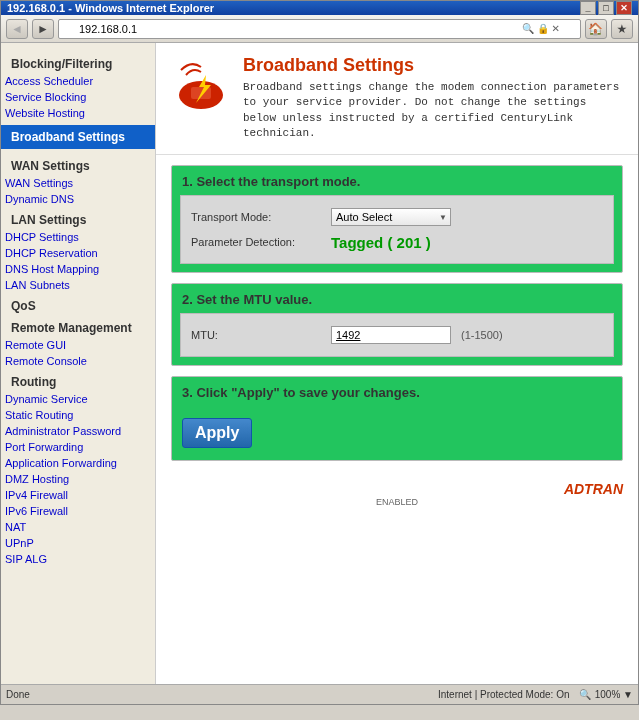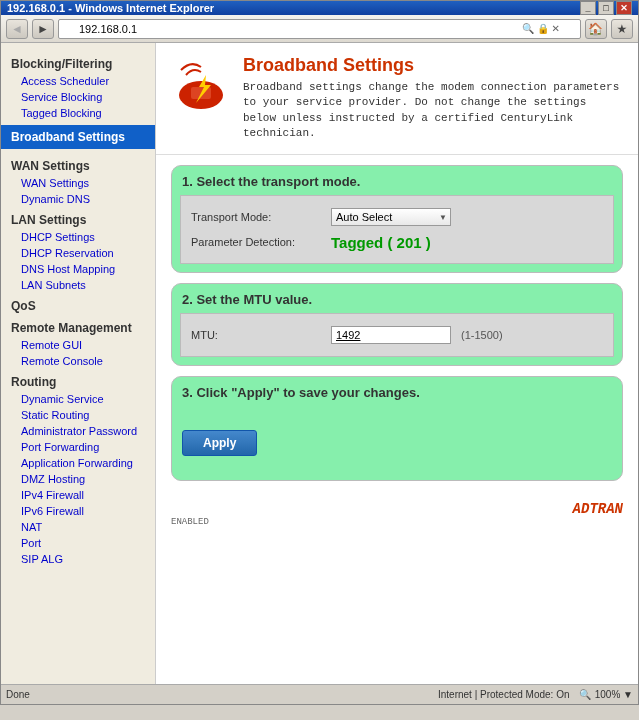--- a/index.html
+++ b/index.html
@@ -103,21 +103,21 @@
       padding: 8px 0;
     }
     .sidebar-section-title {
       font-size: 12px;
       font-weight: bold;
       color: #333;
       padding: 6px 10px 2px 10px;
     }
     .sidebar-link {
       display: block;
-      padding: 2px 10px 2px 20px;
+      padding: 2px 10px 2px 4px;
       color: #0000cc;
       text-decoration: none;
       font-size: 11px;
       cursor: pointer;
     }
     .sidebar-active {
       background: #1060c8;
       color: white !important;
       padding: 5px 10px;
       text-decoration: none;
@@ -159,22 +159,22 @@
     .page-header-text p {
       font-size: 11px;
       color: #333;
       line-height: 1.4;
       font-family: Liberation Mono, monospace;
     }
 
     .section-box {
       margin: 10px 15px;
       border: 1px solid #bbb;
-      background: #86efac;
-      border-radius: 10px;
+      background: #22c55e;
+      border-radius: 2px;
     }
     .section-title {
       font-size: 13px;
       font-weight: bold;
       color: #333;
       padding: 8px 10px 6px 10px;
     }
     .section-inner {
       background: #d8d8d8;
       padding: 8px 10px;
@@ -235,44 +235,43 @@
     .mtu-range {
       font-size: 11px;
       color: #555;
       margin-left: 10px;
     }
 
     .apply-btn {
       background: linear-gradient(to bottom, #4488cc, #2266aa);
       color: white;
       border: 1px solid #1155aa;
-      padding: 5px 20px;
-      font-size: 12px;
+      padding: 5px 12px;
+      font-size: 16px;
       font-weight: bold;
       cursor: pointer;
       border-radius: 3px;
-      margin: 24px 10px;
+      margin: 12px 10px;
     }
 
     .adtran-logo {
       text-align: right;
       padding: 10px 15px;
       color: #cc3300;
       font-size: 14px;
       font-weight: bold;
       font-style: italic;
-      font-family: Liberation Mono, monospace;
     }
     .adtran-enabled {
       font-size: 9px;
       display: block;
       color: #666;
       font-style: normal;
       font-weight: normal;
-      text-align: left;
+      text-align: center;
     }
 
     .status-bar {
       height: 20px;
       background: #d4d0c8;
       border-top: 1px solid #aaa;
       display: flex;
       align-items: center;
       padding: 0 5px;
       font-size: 10px;
@@ -306,21 +305,21 @@
     <div class="nav-btn">🏠</div>
     <div class="nav-btn">★</div>
   </div>
 
   <div class="main-layout">
 
     <div class="sidebar">
       <div class="sidebar-section-title">Blocking/Filtering</div>
       <a class="sidebar-link">Access Scheduler</a>
       <a class="sidebar-link">Service Blocking</a>
-      <a class="sidebar-link">Tagged Blocking</a>
+      <a class="sidebar-link">Website Hosting</a>
 
       <div style="margin: 4px 0;">
         <a class="sidebar-active">
           <span>Broadband Settings</span>
         </a>
       </div>
 
       <div class="sidebar-section-title">WAN Settings</div>
       <a class="sidebar-link">WAN Settings</a>
       <a class="sidebar-link">Dynamic DNS</a>
@@ -341,21 +340,21 @@
       <a class="sidebar-link">Dynamic Service</a>
       <a class="sidebar-link">Static Routing</a>
 
       <a class="sidebar-link">Administrator Password</a>
       <a class="sidebar-link">Port Forwarding</a>
       <a class="sidebar-link">Application Forwarding</a>
       <a class="sidebar-link">DMZ Hosting</a>
       <a class="sidebar-link">IPv4 Firewall</a>
       <a class="sidebar-link">IPv6 Firewall</a>
       <a class="sidebar-link">NAT</a>
-      <a class="sidebar-link">Port</a>
+      <a class="sidebar-link">UPnP</a>
       <a class="sidebar-link">SIP ALG</a>
     </div>
 
     <div class="content">
 
       <div class="page-header">
         <div class="page-header-icon">
           <svg viewBox="0 0 60 60" width="60" height="60">
 
             <ellipse cx="30" cy="40" rx="22" ry="14" fill="#cc2200"></ellipse>

